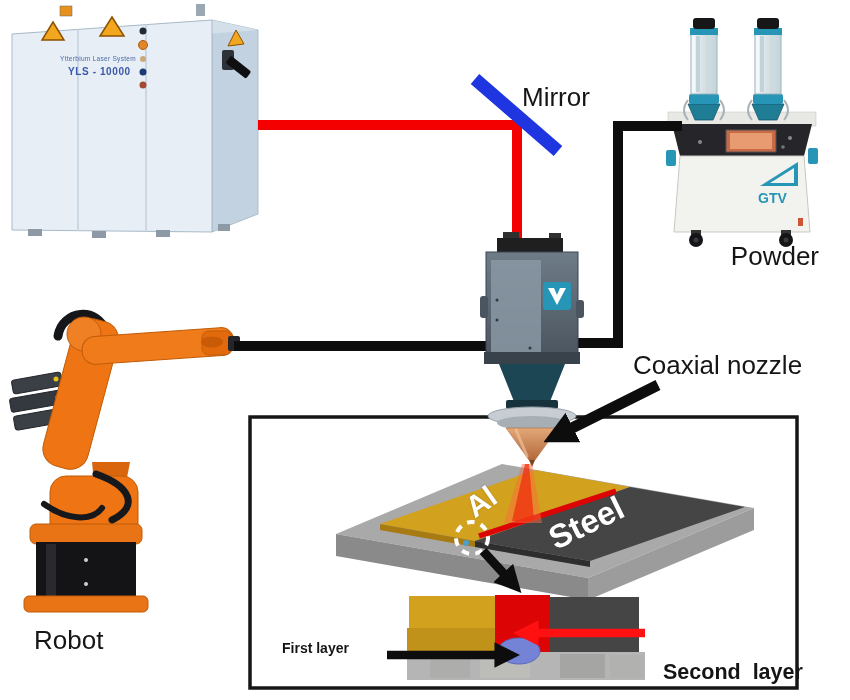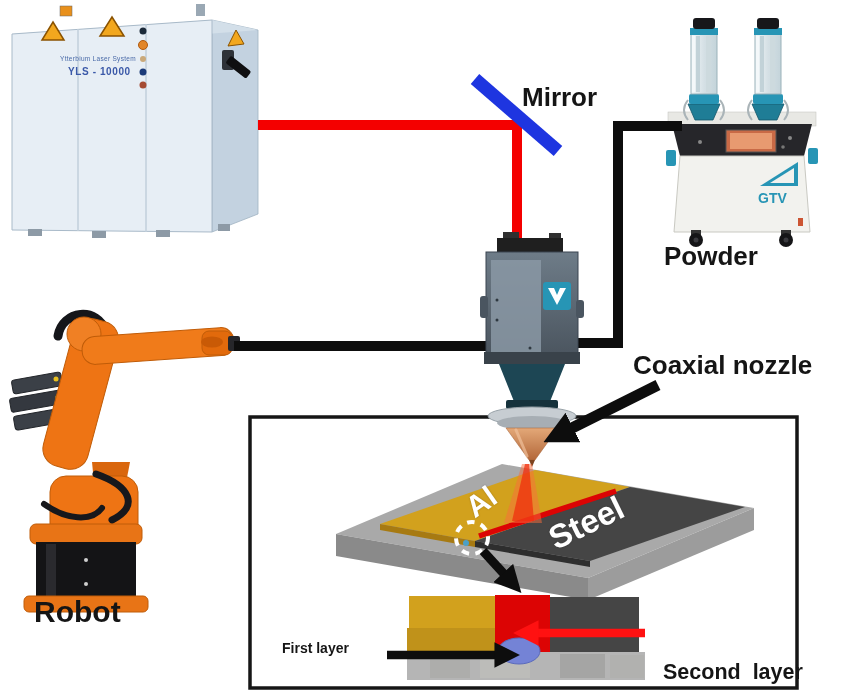--- a/index.html
+++ b/index.html
@@ -1,22 +1,22 @@
 <!DOCTYPE html>
 <html><head>
 <meta charset="utf-8">
 <style>
   html,body{margin:0;padding:0;background:#fff;}
   #stage{position:relative;width:850px;height:700px;background:#ffffff;overflow:hidden;
          font-family:"Liberation Sans",sans-serif;}
   #gfx{position:absolute;left:0;top:0;}
   .lbl{position:absolute;color:#151515;white-space:nowrap;line-height:1.04;}
-  .lbl-big{font-size:26px;font-weight:700;}
+  .lbl-big{font-size:26px;font-weight:400;}
   .lbl-bold{font-size:14px;font-weight:700;}
-  .lbl-center{text-align:left;}
+  .lbl-center{text-align:right;}
   .plate-lbl{color:#ffffff;font-weight:600;text-shadow:0 0 2px rgba(0,0,0,.25);}
   .cab-brand{font-size:6.5px;color:#4a6aa8;letter-spacing:.3px;}
   .cab-model{font-size:10px;font-weight:700;color:#3a58a8;letter-spacing:.6px;margin-left:8px;}
 </style>
 </head>
 <body>
 
 <div id="stage">
 <svg id="gfx" width="850" height="700" viewBox="0 0 850 700">
   <defs>
@@ -227,20 +227,20 @@
 <div class="lbl cab-model" style="left:60px;top:67px;">YLS - 10000</div>
 
 <div class="lbl lbl-big" style="left:522px;top:84px;">Mirror</div>
 
 <div class="lbl lbl-big lbl-center" style="left:664px;top:243px;width:155px;">
   <span style="display:block;">Powder</span>
 </div>
 
 <div class="lbl lbl-big" style="left:633px;top:352px;text-align:right;">Coaxial nozzle</div>
 
-<div class="lbl lbl-big" style="left:34px;top:596px;font-size:30px;">Robot</div>
+<div class="lbl lbl-big" style="left:34px;top:627px;font-size:26px;">Robot</div>
 
 <div class="lbl plate-lbl" style="left:466px;top:486px;font-size:30px;transform:rotate(-35deg);">Al</div>
 <div class="lbl plate-lbl" style="left:547px;top:506px;font-size:33px;transform:rotate(-26deg);">Steel</div>
 
 <div class="lbl lbl-bold" style="left:282px;top:641px;">First layer</div>
 <div class="lbl lbl-bold" style="left:663px;top:621px;font-size:21.5px;word-spacing:6px;margin-top:40px;">Second layer</div>
 </div>
 
 </body></html>

